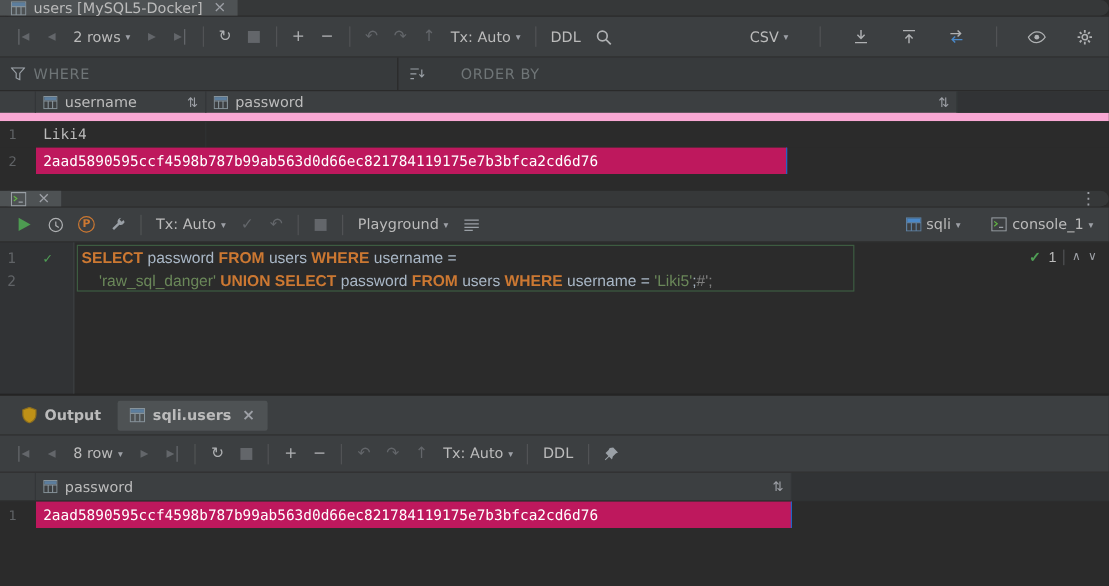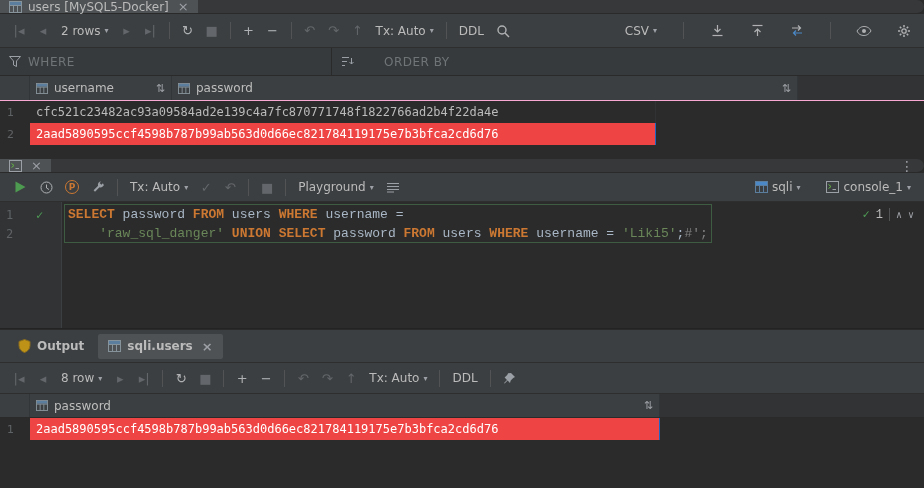--- a/index.html
+++ b/index.html
@@ -35,47 +35,47 @@
              font-size:9px; font-weight:bold; display:flex; align-items:center; justify-content:center; }
 
   
   .filterbar { height:28px; background:#373a3c; border-bottom:1px solid #2a2a2a; display:flex; align-items:stretch; }
   .fsec { display:flex; align-items:center; gap:7px; padding:0 9px; color:#6f7577; }
   .fwhere { width:332px; border-right:1px solid #2a2a2a; }
   .forder { flex:1;gap:30px; }
   .fph { letter-spacing:0.5px; }
 
   
-  .ghead { height:25px; background:#3c3f41; display:flex; align-items:stretch; border-bottom:1px solid #f9a8d4; }
+  .ghead { height:25px; background:#3c3f41; display:flex; align-items:stretch; border-bottom:7px solid #f9a8d4; }
   .ghead .gut { width:30px; border-right:1px solid #333638; }
   .ghcol { display:flex; align-items:center; gap:6px; padding:0 6px; border-right:1px solid #333638; color:#bdbdbd; }
   .ghcol .sort { margin-left:auto; color:#9da0a6; font-size:11px; }
   .ghfill { flex:1; background:#313335; }
   .wu { width:142px; }
   .wp { width:626px; }
   .wp2 { width:630px; }
 
   .grow { height:22px; display:flex; align-items:stretch; background:#2b2b2b;
           font-family:"DejaVu Sans Mono","Liberation Mono",monospace; font-size:12px; color:#bbbbbb; }
   .grow .gut { width:30px; display:flex; align-items:center; padding-left:7px; color:#606366;
                font-family:"DejaVu Sans",sans-serif; font-size:11px; }
   .cell { display:flex; align-items:center; padding:0 6px; white-space:nowrap; overflow:hidden; border-right:1px solid #303234; }
-  .cell.selected { background:#ef4444; color:#ffffff; border-right-color:#2165c4;text-align:center; }
+  .cell.selected { background:#be185d; color:#ffffff; border-right-color:#2165c4;text-align:center; }
   .rfill { flex:1; }
 
   .vspace { height:14px; background:#2b2b2b; }
   .bfill { flex:1; background:#2b2b2b; }
 
   
   .editor { height:127px; display:flex; background:#2b2b2b; position:relative; border-bottom:1px solid #232323; }
   .gutter { width:62px; background:#313335; border-right:1px solid #3c3f41; padding-top:3px; }
   .gl { height:19px; display:flex; align-items:center; padding:0 6px; color:#606366;
         font-family:"DejaVu Sans Mono","Liberation Mono",monospace; font-size:12px; position:relative; }
   .gcheck { position:absolute; left:36px; color:#4f9e55; font-size:12px; }
-  .code { flex:1; position:relative; padding-top:3px; font-family:Liberation Mono, monospace; font-size:13px; }
+  .code { flex:1; position:relative; padding-top:3px; font-family:Liberation Sans, sans-serif; font-size:13px; }
   .code-line { height:19px; line-height:19px; padding-left:6px; white-space:pre; }
   .seg-k { color:#cc7832; font-weight:bold; }
   .seg-p { color:#a9b7c6; }
   .seg-s { color:#6a8759; }
   .seg-c { color:#808080; }
   .stmt-box { position:absolute; left:2px; top:2px; width:648px; height:39px; border:1px solid #3d5c41; pointer-events:none; }
   .result-nav { position:absolute; top:5px; right:10px; display:flex; align-items:center; gap:6px; color:#afb1b3; font-size:12px; }
   .rn-check { color:#4f9e55; font-weight:bold; }
   .rn-count { color:#bbbbbb; }
   .rn-sep { width:1px; height:13px; background:#515355; }
@@ -228,21 +228,21 @@
           </svg>
       </span>
       <span>password</span>
       <span class="sort">⇅</span>
     </div>
     <div class="ghfill"></div>
   </div>
 
   <div class="grow">
     <div class="gut">1</div>
-    <div class="cell wp">cfc521c23482ac93a09584ad2e139c4a7fc870771748f1822766ad2b4f22da4e</div>
+    <div class="cell wu">Liki4</div>
     <div class="rfill"></div>
   </div>
   <div class="grow">
     <div class="gut">2</div>
     <div class="cell wp selected">2aad5890595ccf4598b787b99ab563d0d66ec821784119175e7b3bfca2cd6d76</div>
     <div class="rfill"></div>
   </div>
 
   <div class="vspace"></div>
 

